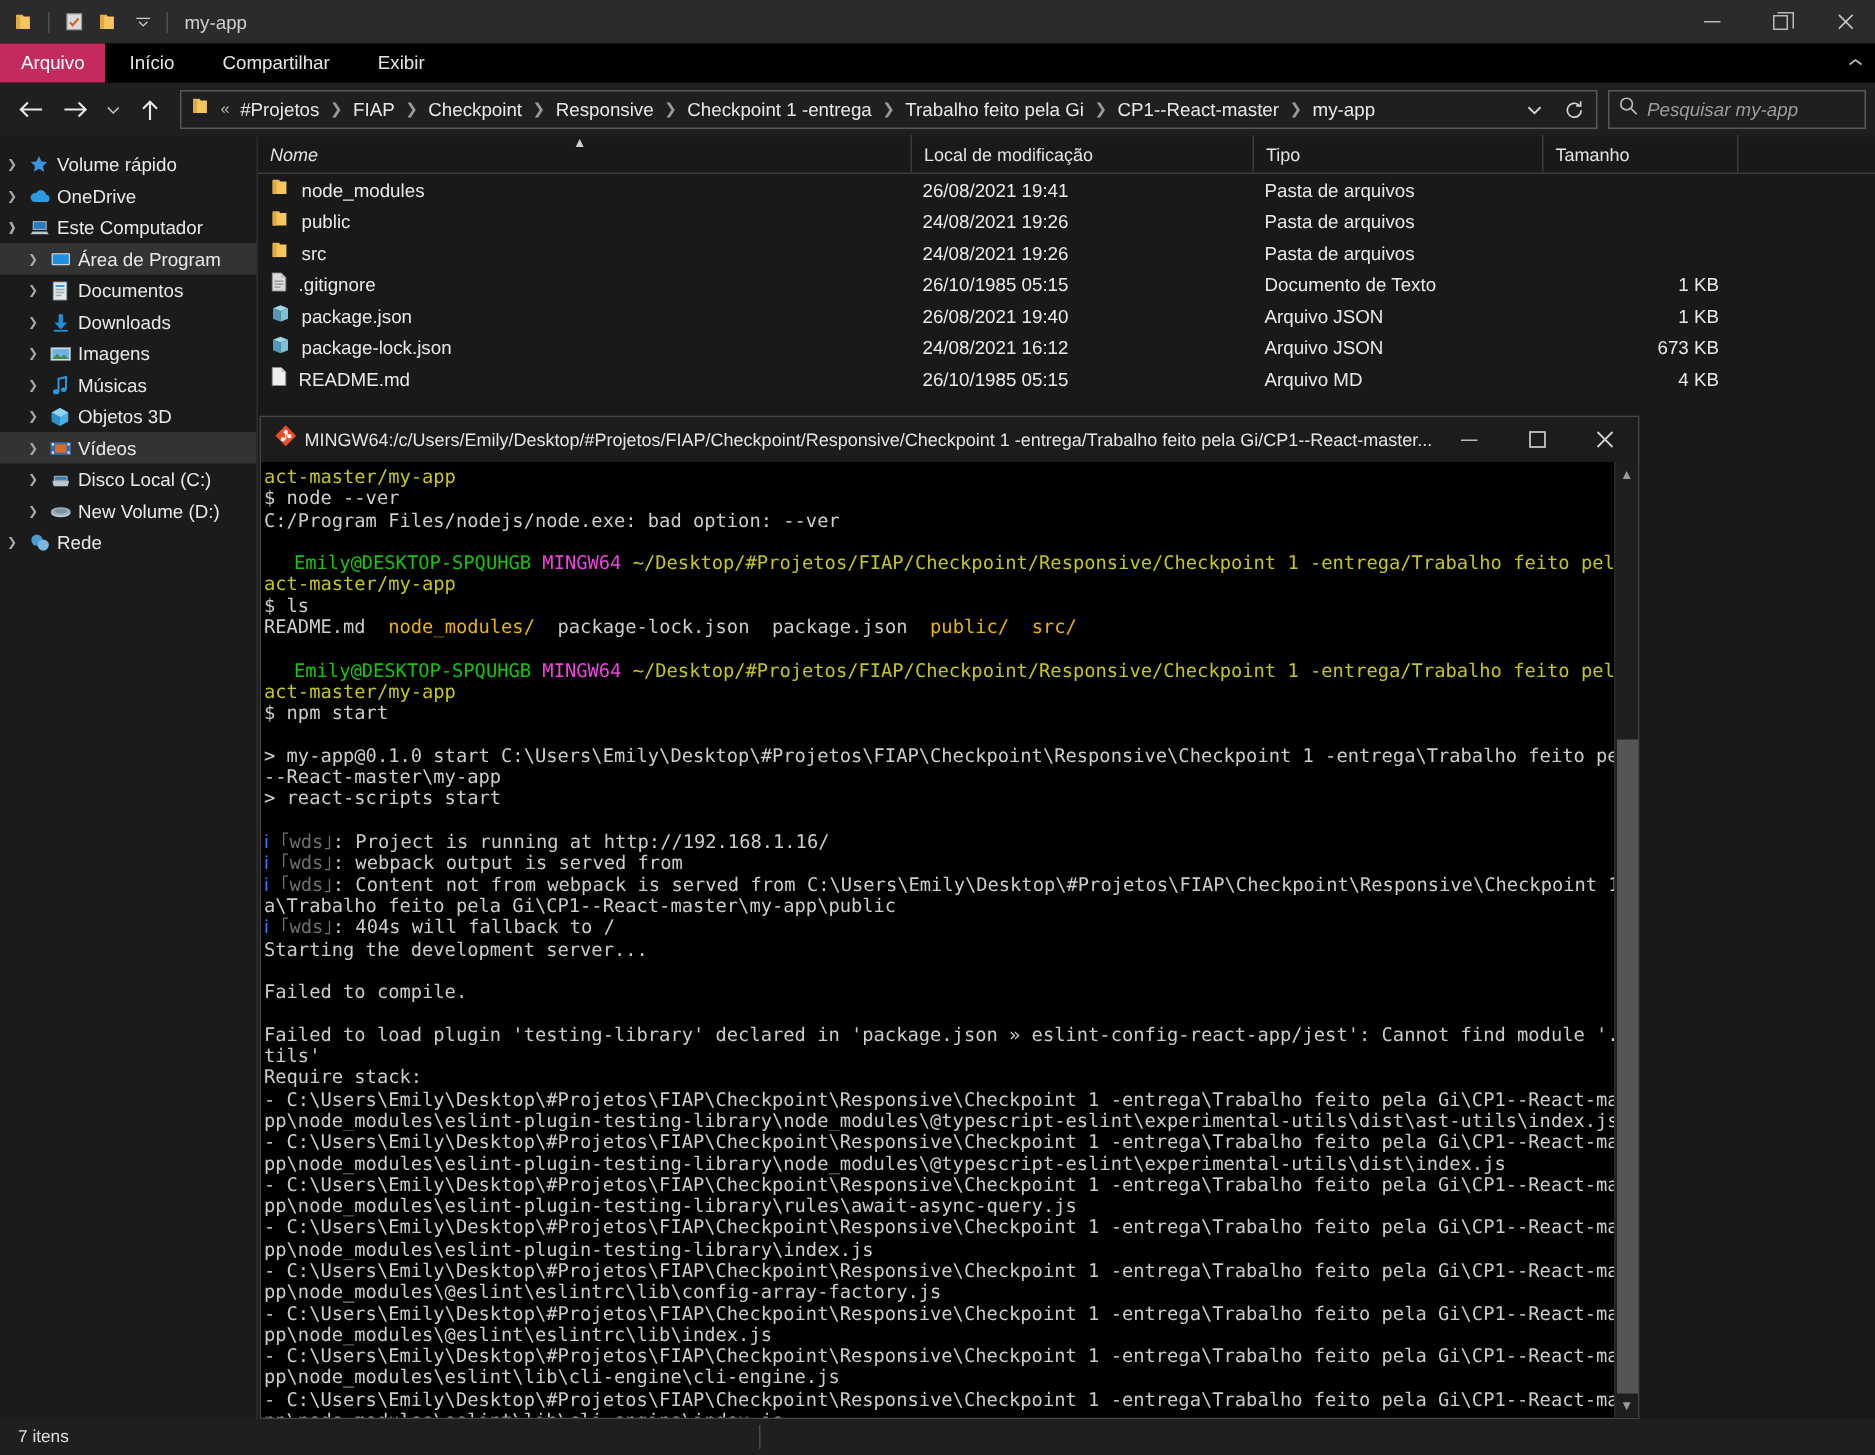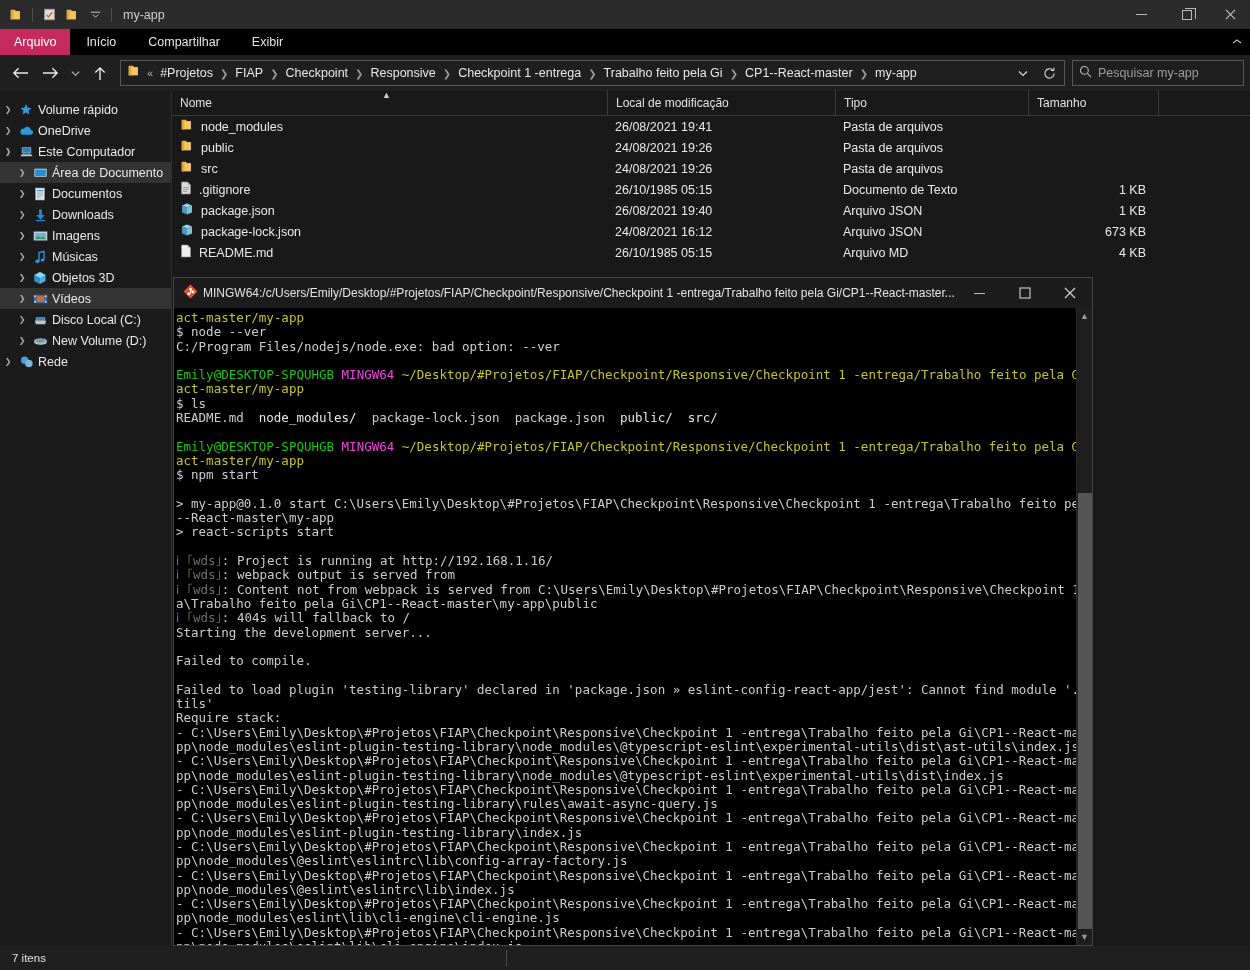--- a/index.html
+++ b/index.html
@@ -75,21 +75,21 @@
   .crumb { color: #e8e8e8; font-size: 12.5px; white-space: nowrap; padding: 0 2px; }
   .crumb-sep { color: #9a9a9a; font-size: 10px; margin: 0 5px; }
   .crumb-spacer { flex: 1 1 auto; }
   .addr-dd, .addr-refresh {
     width: 26px; height: 24px; display: flex; align-items: center; justify-content: center;
     color: #d6d6d6; font-size: 11px; flex: 0 0 auto;
   }
   #searchbox {
     width: 172px; height: 26px; margin-left: 5px; flex: 0 0 172px;
     border: 1px solid #585858; background: #1f1f1f;
-    display: flex; align-items: center; padding: 0 6px; gap: 6px;
+    display: flex; align-items: center; padding: 0 6px; gap: 6px; font-style: italic;
   }
   #searchbox .ph { color: #9c9c9c; font-size: 12.5px; white-space: nowrap; }
 
   
   #body { flex: 1 1 auto; display: flex; min-height: 0; }
   #sidebar {
     width: 172px; flex: 0 0 172px; background: #1b1b1b; padding-top: 8px;
     border-right: 1px solid #2e2e2e; overflow: hidden;
   }
   .nav-item {
@@ -109,21 +109,21 @@
   #listpane { flex: 1 1 auto; background: #191919; min-width: 0; position: relative; }
   #colhdr {
     height: 25px; display: flex; align-items: flex-end;
     border-bottom: 1px solid #3a3a3a; position: relative;
   }
   .col {
     color: #e2e2e2; font-size: 12px; height: 25px;
     display: flex; align-items: center; padding-left: 8px;
     border-left: 1px solid #3a3a3a; position: relative;
   }
-  .col:first-child { border-left: none; }
+  .col:first-child { border-left: none; font-style: italic; }
   .col-name { width: 435px; flex: 0 0 435px; }
   .col-date { width: 228px; flex: 0 0 228px; }
   .col-type { width: 193px; flex: 0 0 193px; }
   .col-size { width: 130px; flex: 0 0 130px; }
   .col-tail { width: 60px; flex: 0 0 60px; }
   #sortmark {
     position: absolute; left: 210px; top: 0px; color: #cfcfcf; font-size: 9px; line-height: 9px;
   }
   .frow { height: 21px; display: flex; align-items: center; color: #e9e9e9; font-size: 12.5px; }
   .fcell { display: flex; align-items: center; height: 21px; overflow: hidden; white-space: nowrap; }
@@ -160,24 +160,24 @@
     color: #d2d2d2; font-size: 13px;
   }
   #term-body { flex: 1 1 auto; display: flex; min-height: 0; background: #000000; }
   #term-text {
     flex: 1 1 auto; min-width: 0; overflow: hidden;
     font-family: "DejaVu Sans Mono", "Liberation Mono", monospace;
     font-size: 12.5px; line-height: 14.3px;
     color: #cccccc; padding: 3px 0 0 2px; white-space: pre;
   }
   #term-text .ln { height: 14.3px; overflow: hidden; }
-  .c-green  { color: #16c60c; }
+  .c-green  { color: #16c60c; margin-left: 20px; }
   .c-mag    { color: #f042e0; }
   .c-yellow { color: #c5c521; }
-  .c-cyan   { color: #e5e5e5; }
+  .c-cyan   { color: #eab308; }
   .c-blue   { color: #3b78ff; }
   .c-dim    { color: #6f6f6f; }
   .c-white  { color: #cccccc; }
 
   #term-scroll {
     width: 16px; flex: 0 0 16px; background: #1e1e1e;
     display: flex; flex-direction: column; align-items: center;
     border-left: 1px solid #2a2a2a;
   }
   .sb-arrow { height: 16px; width: 16px; display: flex; align-items: center; justify-content: center;
@@ -370,21 +370,21 @@
       </div>
 
       <div class="nav-item sel indent-1">
         <span class="nav-exp">❯</span>
         <span class="nav-ico">
           <svg width="15" height="12" viewBox="0 0 16 12">
               <rect x="1.5" y="1.5" width="13" height="8.5" rx="0.8" fill="#d8e4ea"></rect>
               <rect x="2.3" y="2.3" width="11.4" height="7" fill="#1e8fe0"></rect>
             </svg>
         </span>
-        <span class="nav-label">Área de Documento</span>
+        <span class="nav-label">Área de Program</span>
       </div>
 
       <div class="nav-item indent-1">
         <span class="nav-exp">❯</span>
         <span class="nav-ico">
           <svg width="12" height="14" viewBox="0 0 12 14">
               <rect x="1.5" y="1" width="9" height="12" fill="#e3e8ea" stroke="#8a9aa3" stroke-width="0.6"></rect>
               <rect x="3" y="3" width="6" height="1.3" fill="#3a96dd"></rect>
               <rect x="3" y="5.5" width="6" height="1" fill="#9aa9b2"></rect>
               <rect x="3" y="7.5" width="6" height="1" fill="#9aa9b2"></rect>

